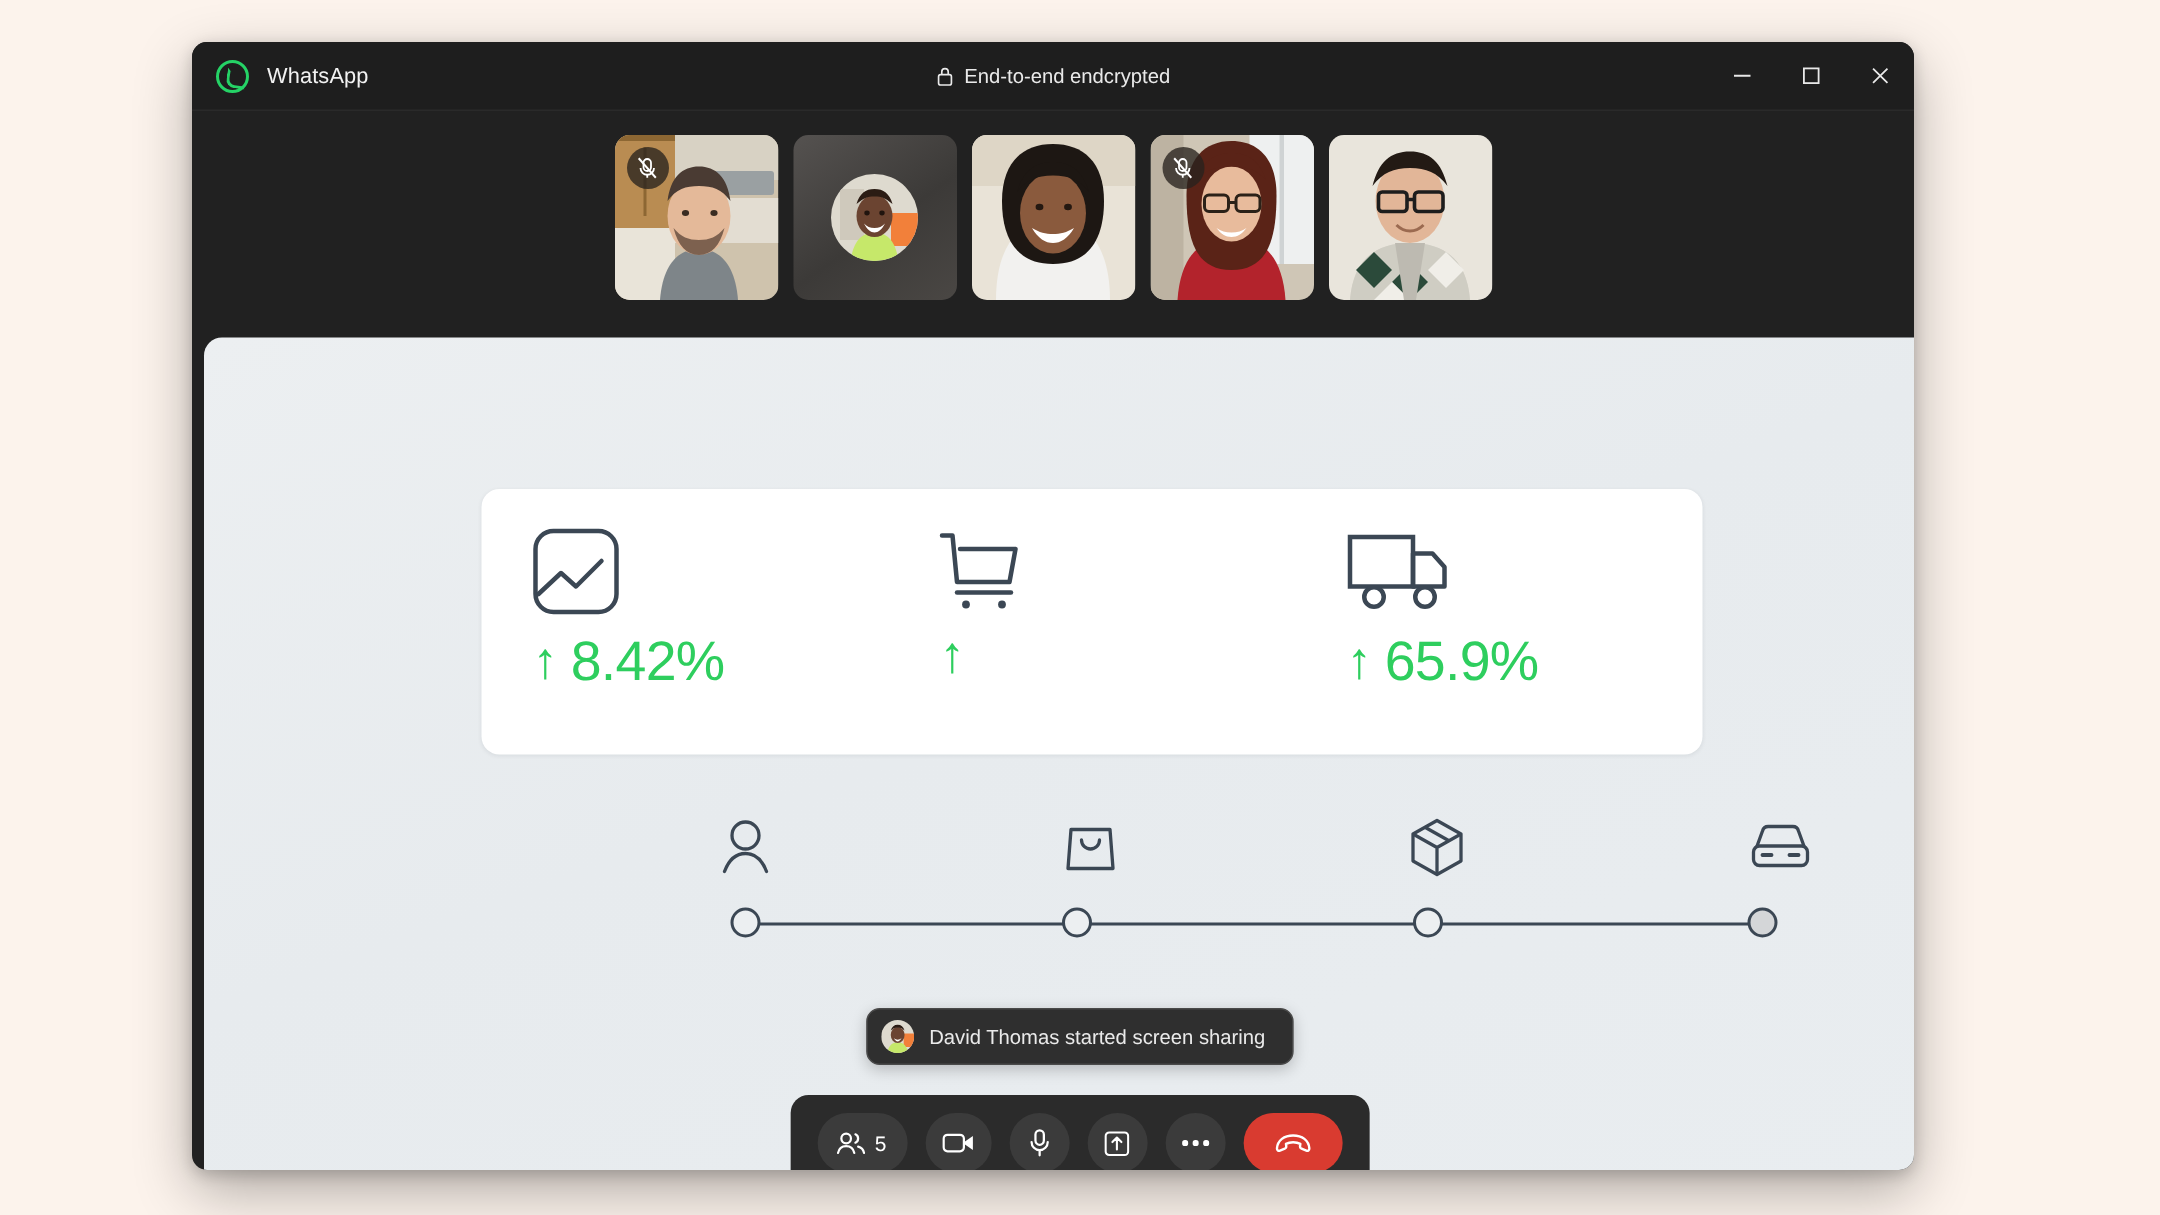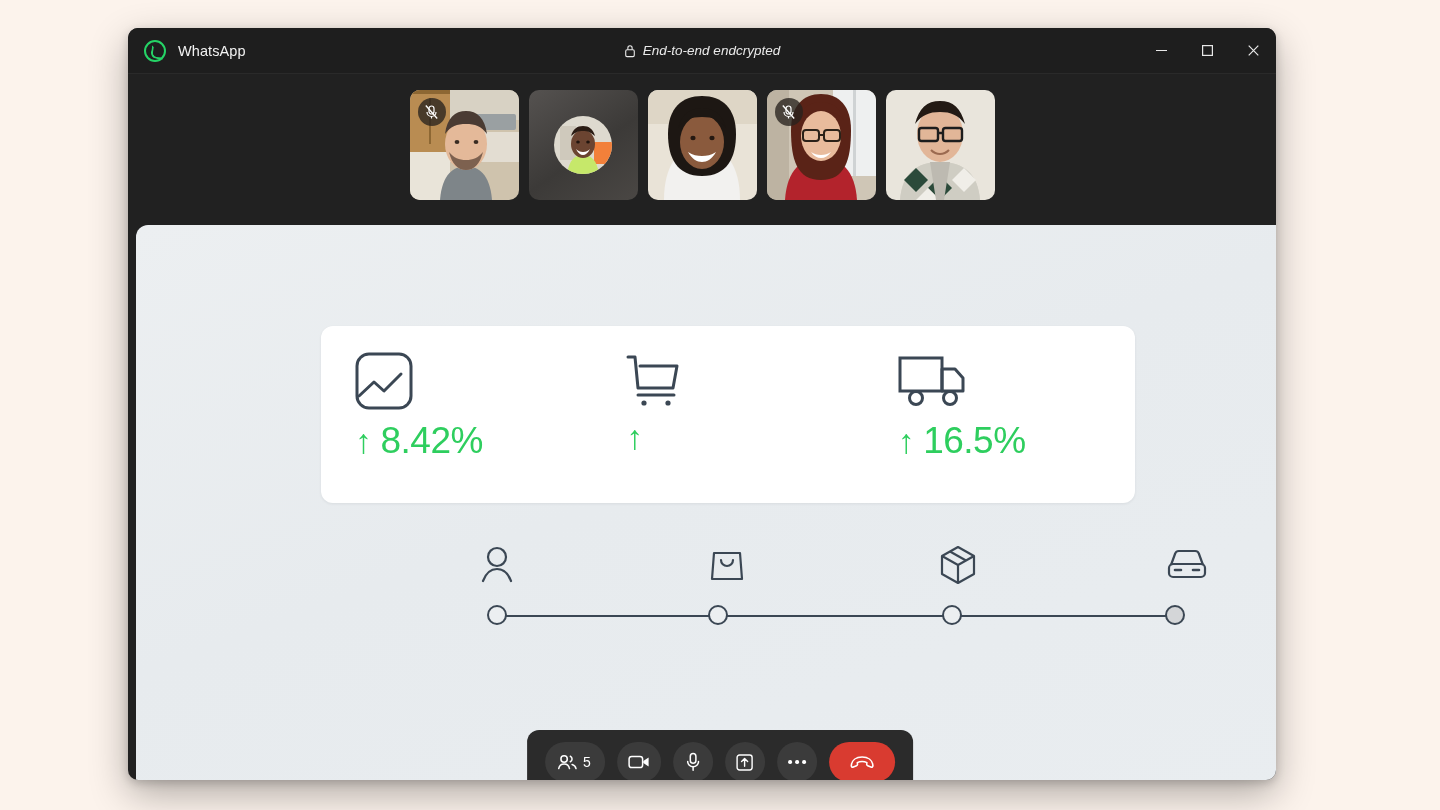--- a/index.html
+++ b/index.html
@@ -54,21 +54,20 @@
   .tb-title {
     color: #f2f2f2;
     font-size: 14.5px;
     letter-spacing: .1px;
   }
   .tb-center {
     position: absolute; left: 0; right: 0;
     display: flex; align-items: center; justify-content: center;
     gap: 7px;
     pointer-events: none;
-    font-style: italic;
   }
   .tb-center .lock { width: 12px; height: 14px; display: block; }
   .tb-center-label { color: #e9e9e9; font-size: 13.5px; }
   .tb-right {
     margin-left: auto;
     display: flex; align-items: center;
     height: 100%;
   }
   .win-btn {
     width: 46px; height: 46px;
@@ -404,21 +403,21 @@
         <div class="icon">
           <svg width="72" height="58" viewBox="0 0 72 58">
             <rect x="2" y="6" width="42" height="33" fill="none" stroke="#3b4754" stroke-width="3"></rect>
             <path d="M44 17h13l8 9v13H44z" fill="none" stroke="#3b4754" stroke-width="3" stroke-linejoin="round"></path>
             <circle cx="18" cy="46" r="6.5" fill="none" stroke="#3b4754" stroke-width="3"></circle>
             <circle cx="52" cy="46" r="6.5" fill="none" stroke="#3b4754" stroke-width="3"></circle>
           </svg>
         </div>
         <div class="value">
           <span class="arrow">↑</span>
-          <span>16.5%</span>
+          <span>65.9%</span>
         </div>
       </div>
     </div>
 
     <div id="stepper">
       <div class="icons">
 
         <span class="s-icon" style="left:2.3%;">
           <svg width="32" height="38" viewBox="0 0 32 38">
             <circle cx="16" cy="12" r="9" fill="none" stroke="#3b4754" stroke-width="2.2"></circle>
@@ -450,20 +449,33 @@
         </span>
       </div>
 
       <div class="track"></div>
       <div class="node" style="left:16px;"></div>
       <div class="node" style="left:33.4%;"></div>
       <div class="node" style="left:66.4%;"></div>
       <div class="node filled" style="right:6px;"></div>
     </div>
 
+    <div id="toast">
+      <div class="t-avatar">
+        <svg viewBox="0 0 22 22">
+          <rect width="22" height="22" fill="#dedacf"></rect>
+          <rect x="15" y="9" width="7" height="9" fill="#f2803a"></rect>
+          <path d="M4 22c1-5 3-7 7-7s6 2 7 7z" fill="#c6e86a"></path>
+          <ellipse cx="11" cy="10" rx="4.6" ry="5.4" fill="#6b4431"></ellipse>
+          <path d="M6.4 7c.8-2.6 2.3-3.8 4.6-3.8S14.8 4.4 15.6 7c-2-1.6-2.7-2-4.6-2S8.4 5.4 6.4 7z" fill="#2b1c14"></path>
+          <path d="M8.4 12c.8 1.5 1.7 2.3 2.6 2.3s1.8-.8 2.6-2.3c-.8.8-1.6 1.1-2.6 1.1s-1.8-.3-2.6-1.1z" fill="#fff"></path>
+        </svg>
+      </div>
+      <span class="t-text">David Thomas started screen sharing</span>
+    </div>
 
     <div id="controls">
 
       <div class="ctrl wide">
         <svg width="20" height="16" viewBox="0 0 20 16">
           <circle cx="7" cy="5" r="3.2" fill="none" stroke="#fff" stroke-width="1.5"></circle>
           <path d="M1.6 14.6c.6-3 2.8-4.6 5.4-4.6s4.8 1.6 5.4 4.6" fill="none" stroke="#fff" stroke-width="1.5" stroke-linecap="round"></path>
           <path d="M13.2 2.2a3.1 3.1 0 0 1 0 5.6M15 10.4c2.1.5 3.5 2 3.9 4.2" fill="none" stroke="#fff" stroke-width="1.5" stroke-linecap="round"></path>
         </svg>
         <span class="cnt">5</span>

